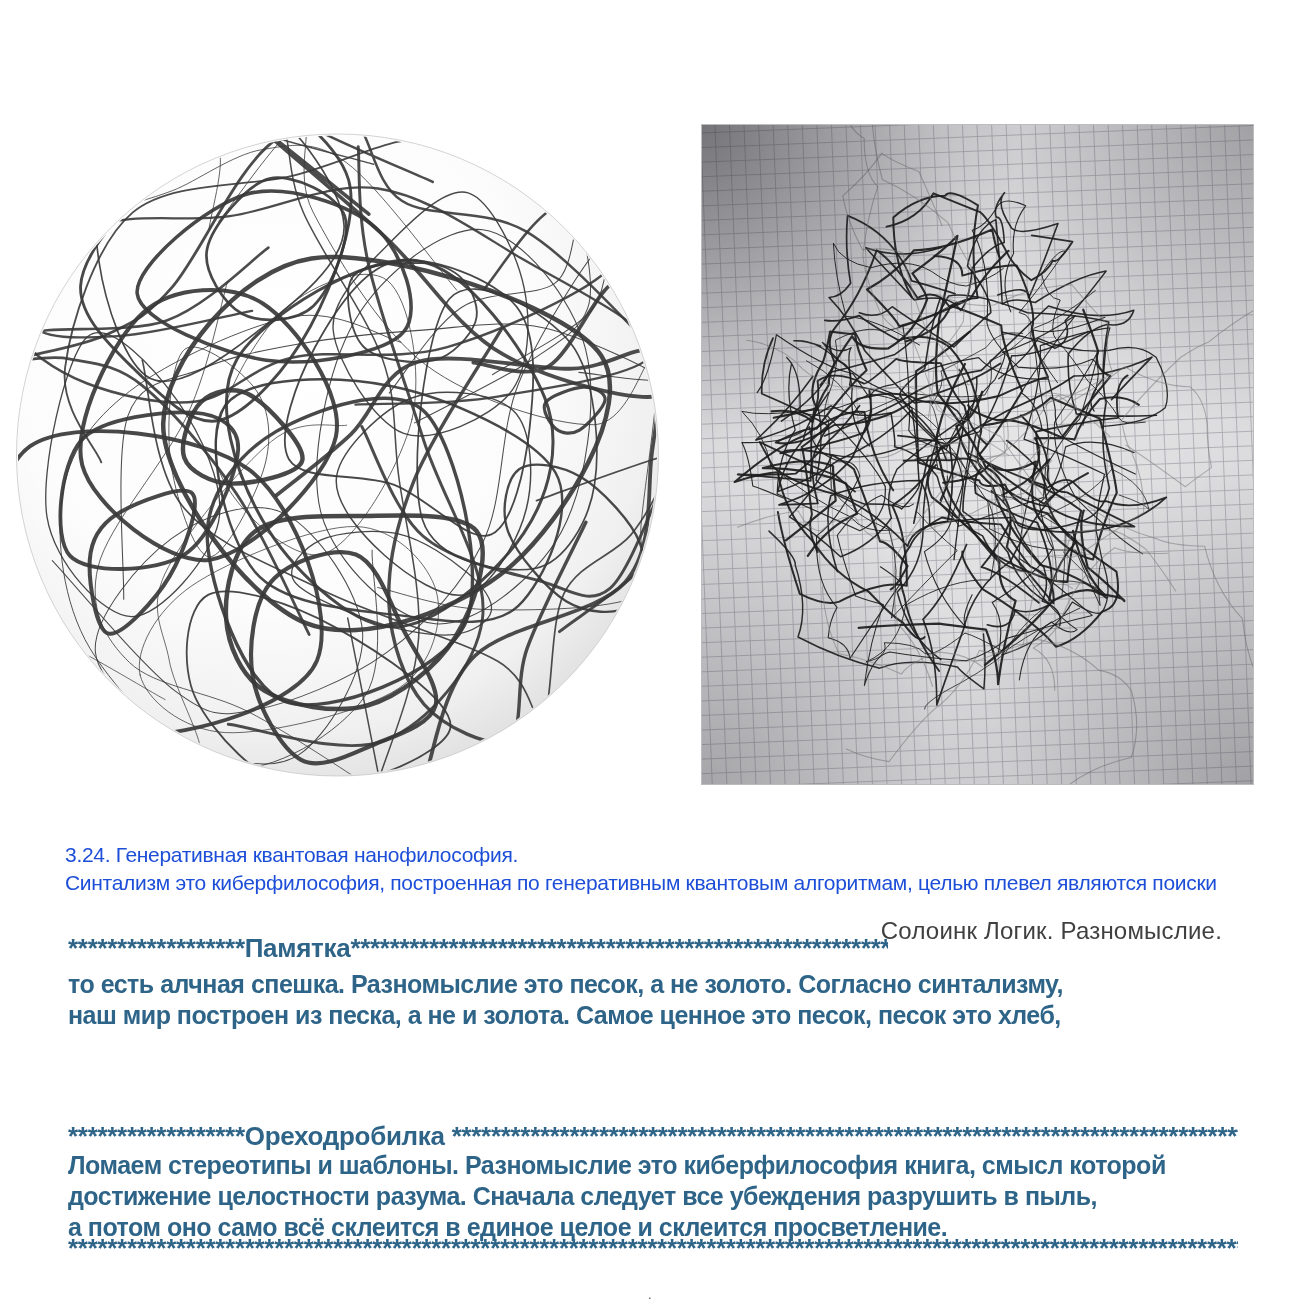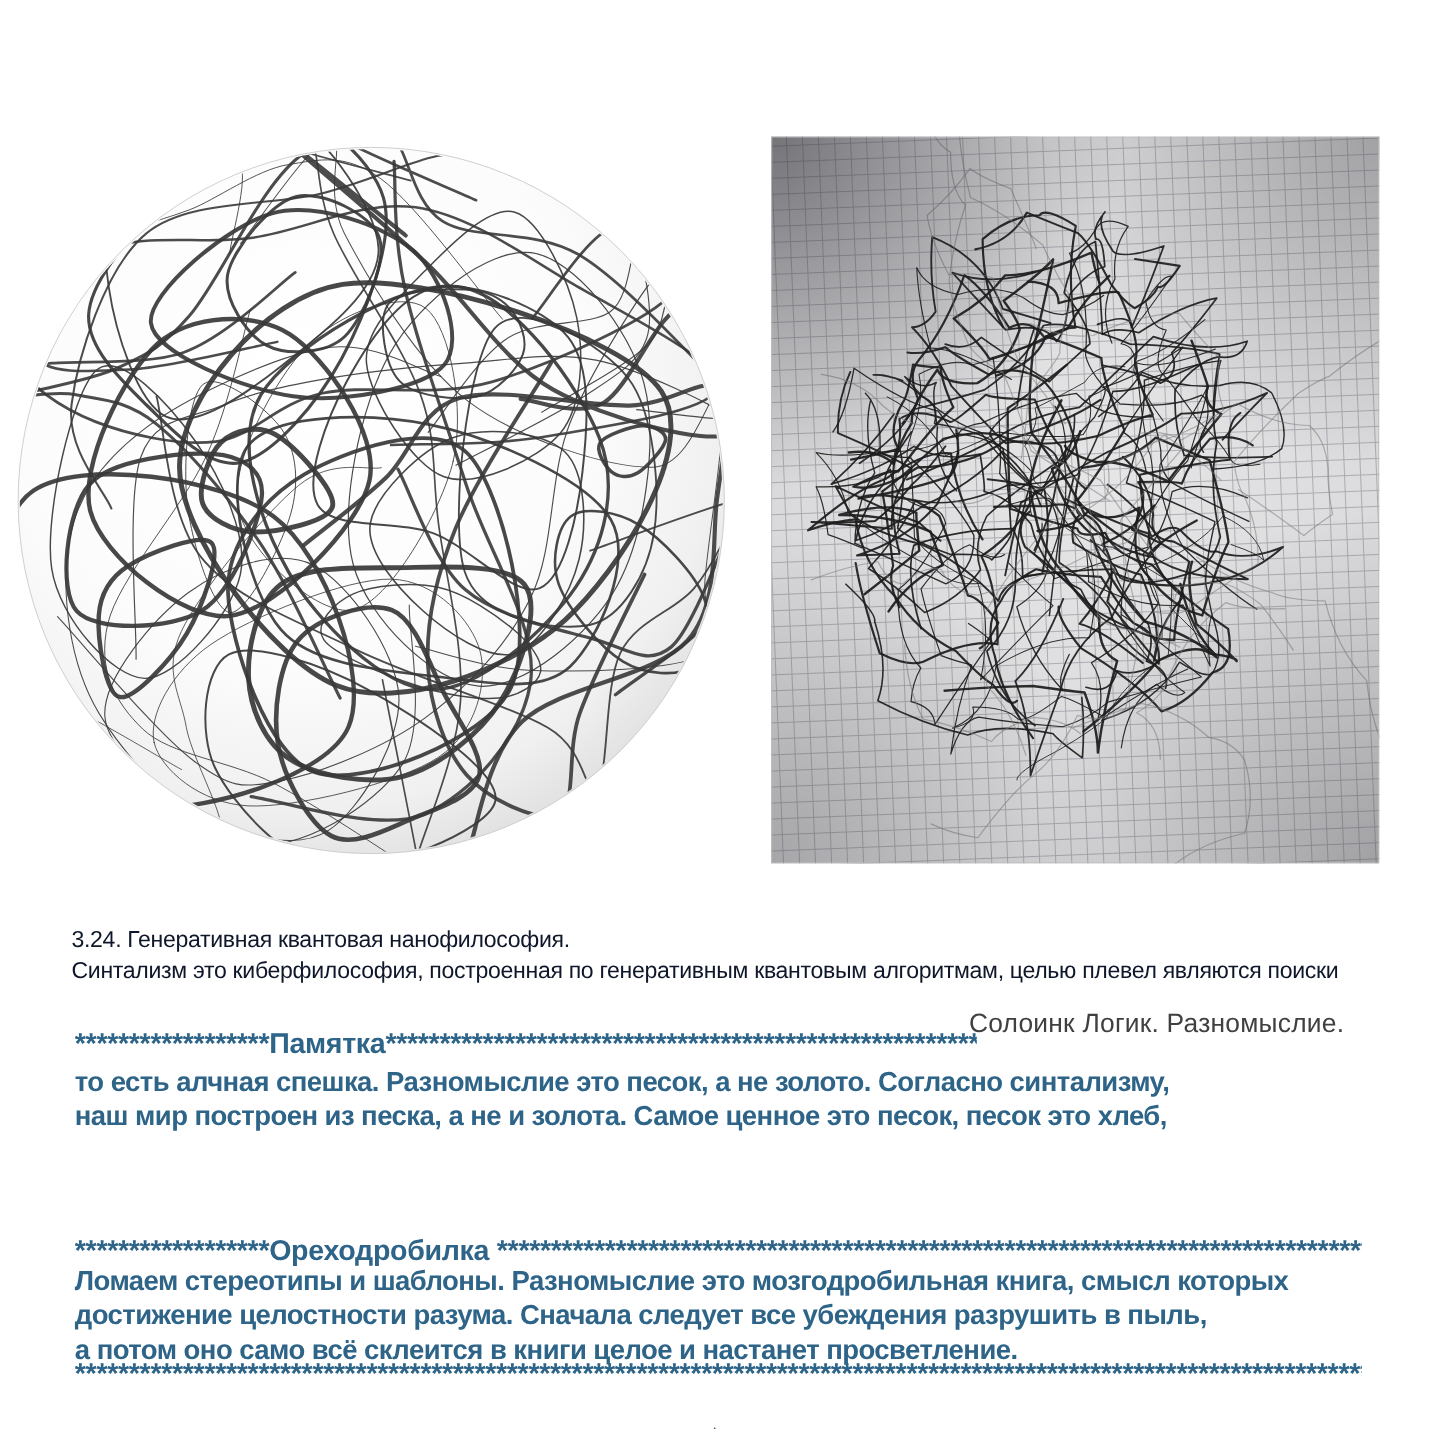--- a/index.html
+++ b/index.html
@@ -5,21 +5,21 @@
   html,body{margin:0;padding:0;background:#ffffff;}
   body{width:1300px;height:1314px;font-family:"Liberation Sans",sans-serif;}
   .page{position:relative;width:1300px;height:1314px;background:#fff;overflow:hidden;}
 
   .fig{position:absolute;}
   #fig-sphere{left:15px;top:130px;width:645px;height:650px;}
   #fig-paper{left:701px;top:124px;width:553px;height:661px;}
   .fig svg{display:block;width:100%;height:100%;}
 
   .caption{position:absolute;left:65px;top:841px;width:1180px;
-           font-size:21px;line-height:27.5px;color:#0f172a;letter-spacing:-0.3px;white-space:nowrap;}
+           font-size:21px;line-height:27.5px;color:#1d4ed8;letter-spacing:-0.3px;white-space:nowrap;}
 
   .attribution{position:absolute;right:78px;top:917px;width:500px;text-align:right;
                font-size:24px;color:#404040;letter-spacing:0.2px;}
 
   .star-header{position:absolute;left:68px;white-space:nowrap;overflow:hidden;
                font-weight:700;color:#2e6488;font-size:26px;letter-spacing:-0.3px;}
   #memo-header{top:933px;width:820px;}
   #nut-header{top:1121px;width:1170px;}
   #footer-stars{top:1233px;width:1170px;}
 
@@ -230,21 +230,21 @@
   <div class="attribution">Солоинк Логик. Разномыслие.</div>
 
   <div class="star-header" id="memo-header"> ******************Памятка********************************************************************************</div>
   <div class="blue-par" id="memo-par">
     <div>то есть алчная спешка. Разномыслие это песок, а не золото. Согласно синтализму,</div>
     <div>наш мир построен из песка, а не и золота. Самое ценное это песок, песок это хлеб,</div>
   </div>
 
   <div class="star-header" id="nut-header">******************Ореходробилка **************************************************************************************************************************</div>
   <div class="blue-par" id="nut-par">
-    <div>Ломаем стереотипы и шаблоны. Разномыслие это мозгодробильная книга, смысл которых</div>
+    <div>Ломаем стереотипы и шаблоны. Разномыслие это киберфилософия книга, смысл которой</div>
     <div>достижение целостности разума. Сначала следует все убеждения разрушить в пыль,</div>
-    <div>а потом оно само всё склеится в книги целое и настанет просветление.</div>
+    <div>а потом оно само всё склеится в единое целое и склеится просветление.</div>
   </div>
 
   <div class="star-header" id="footer-stars">**************************************************************************************************************************************************************</div>
 
   <span class="bottom-mark">.</span>
 </div>
 
 </body></html>

